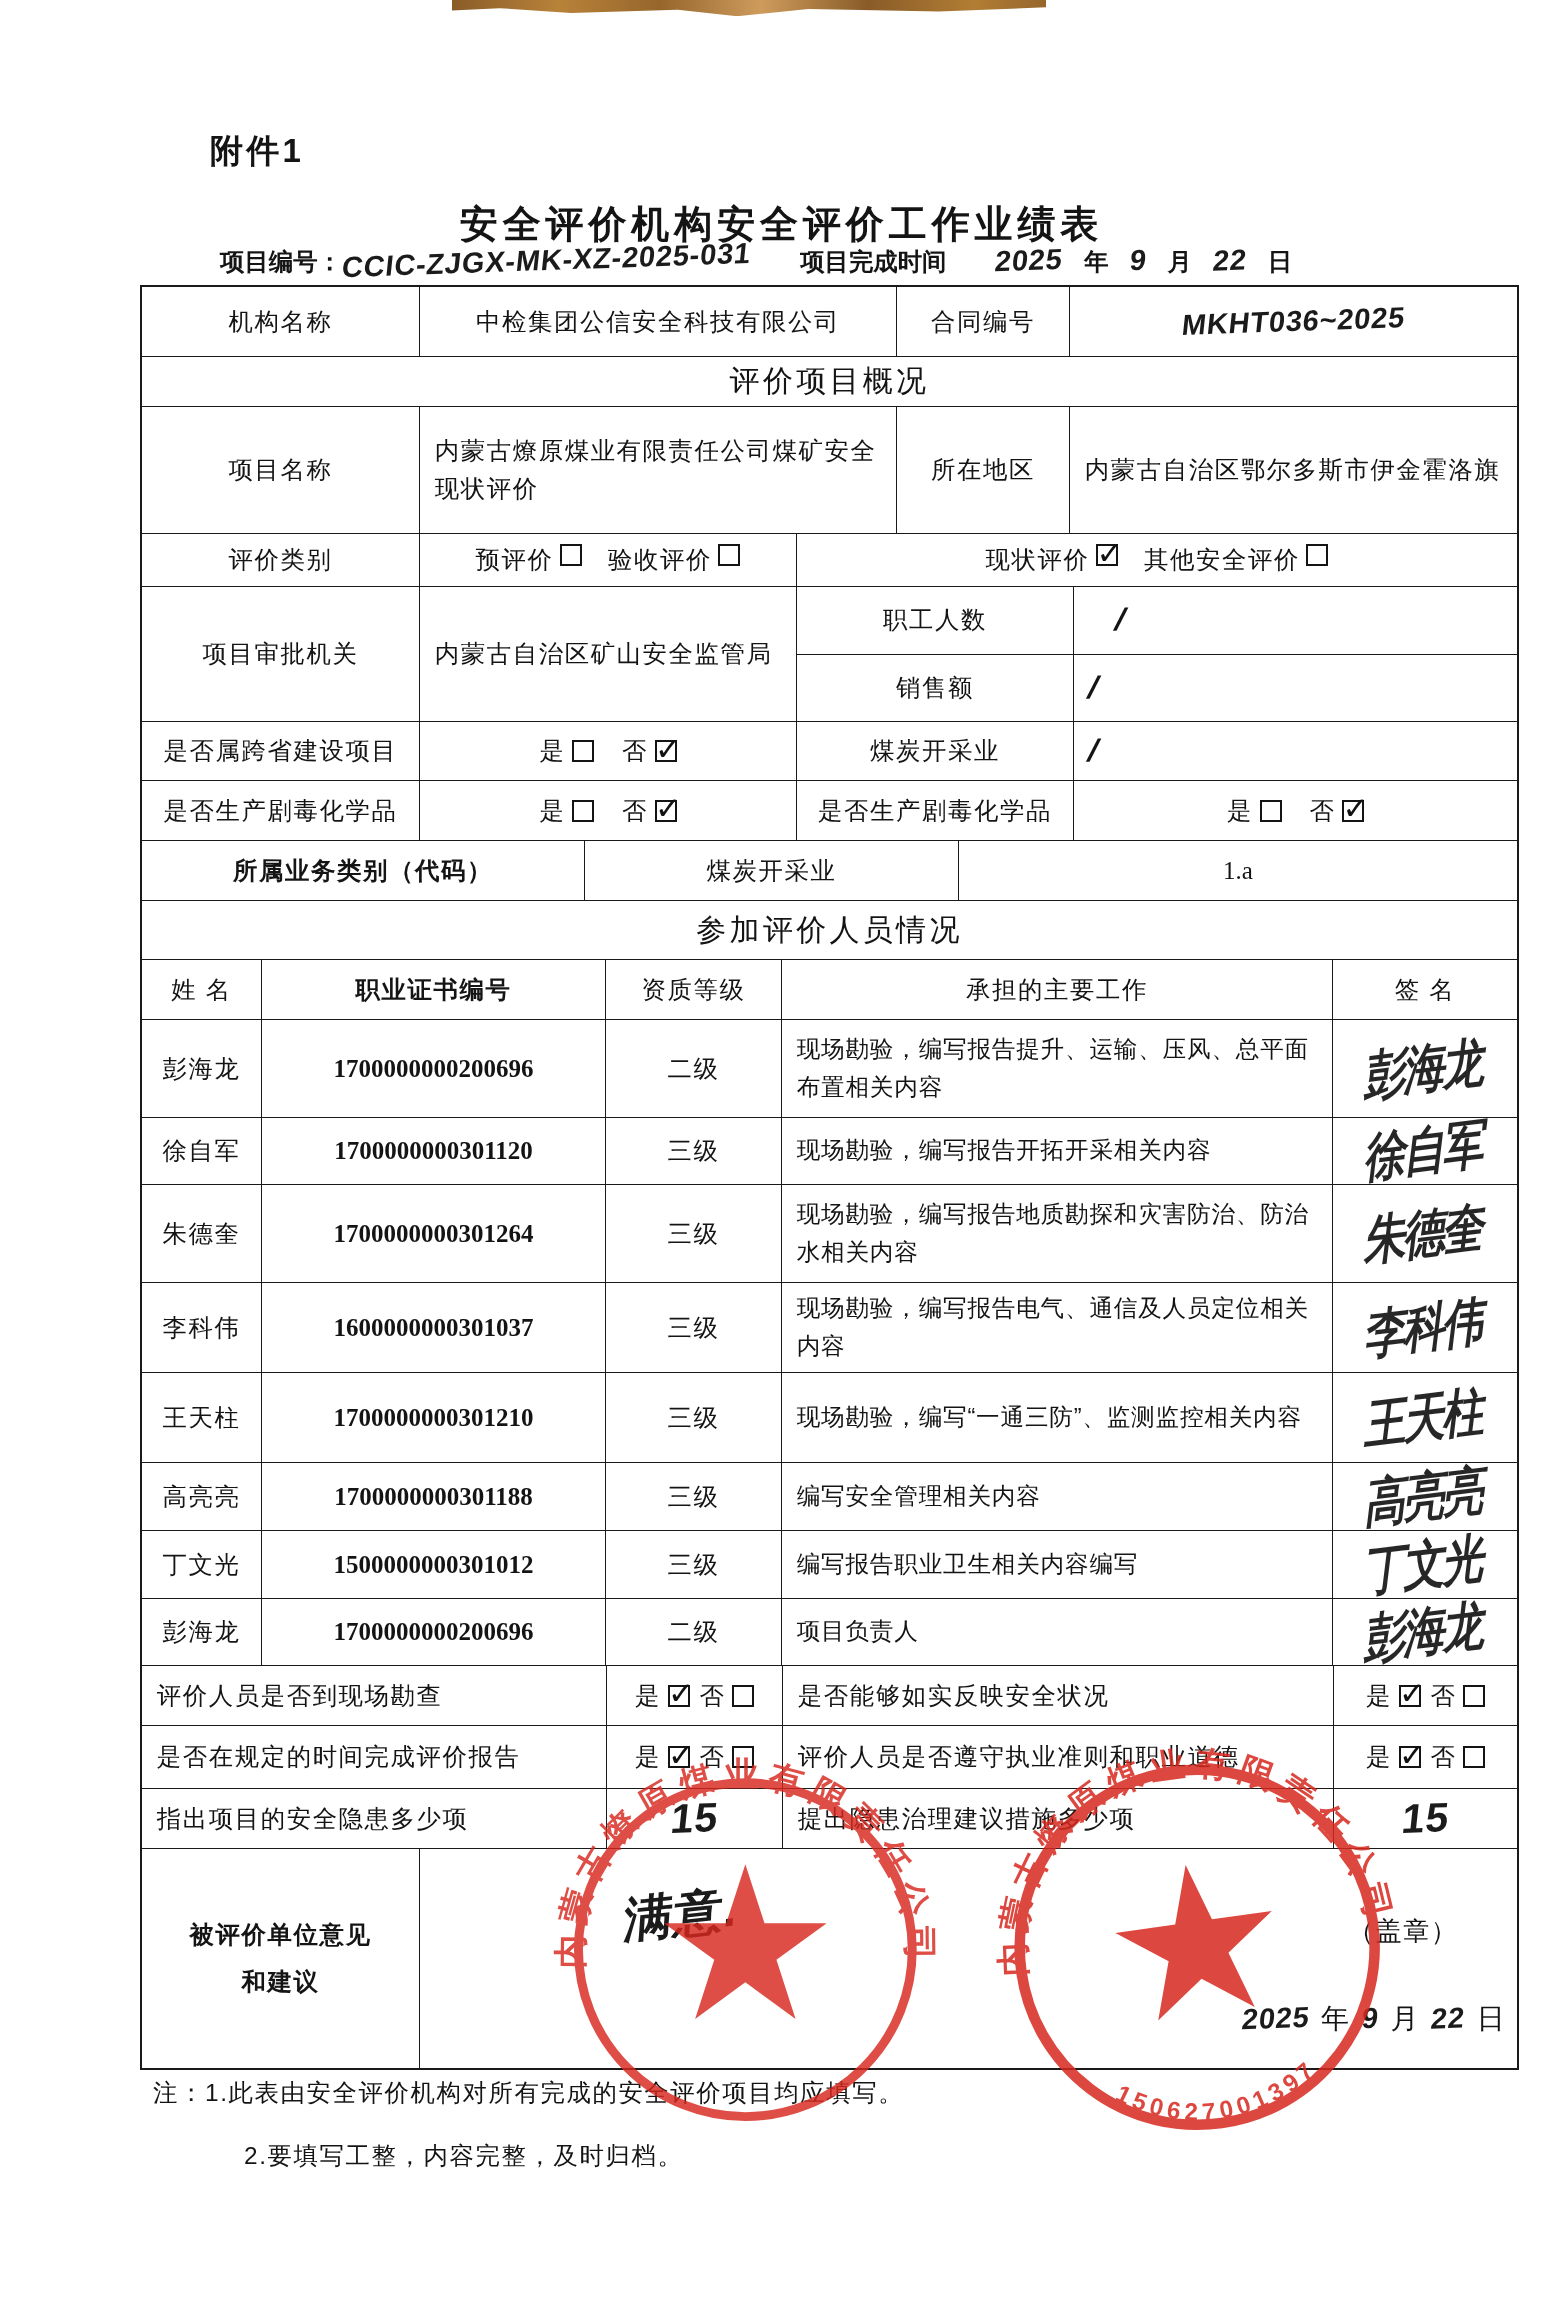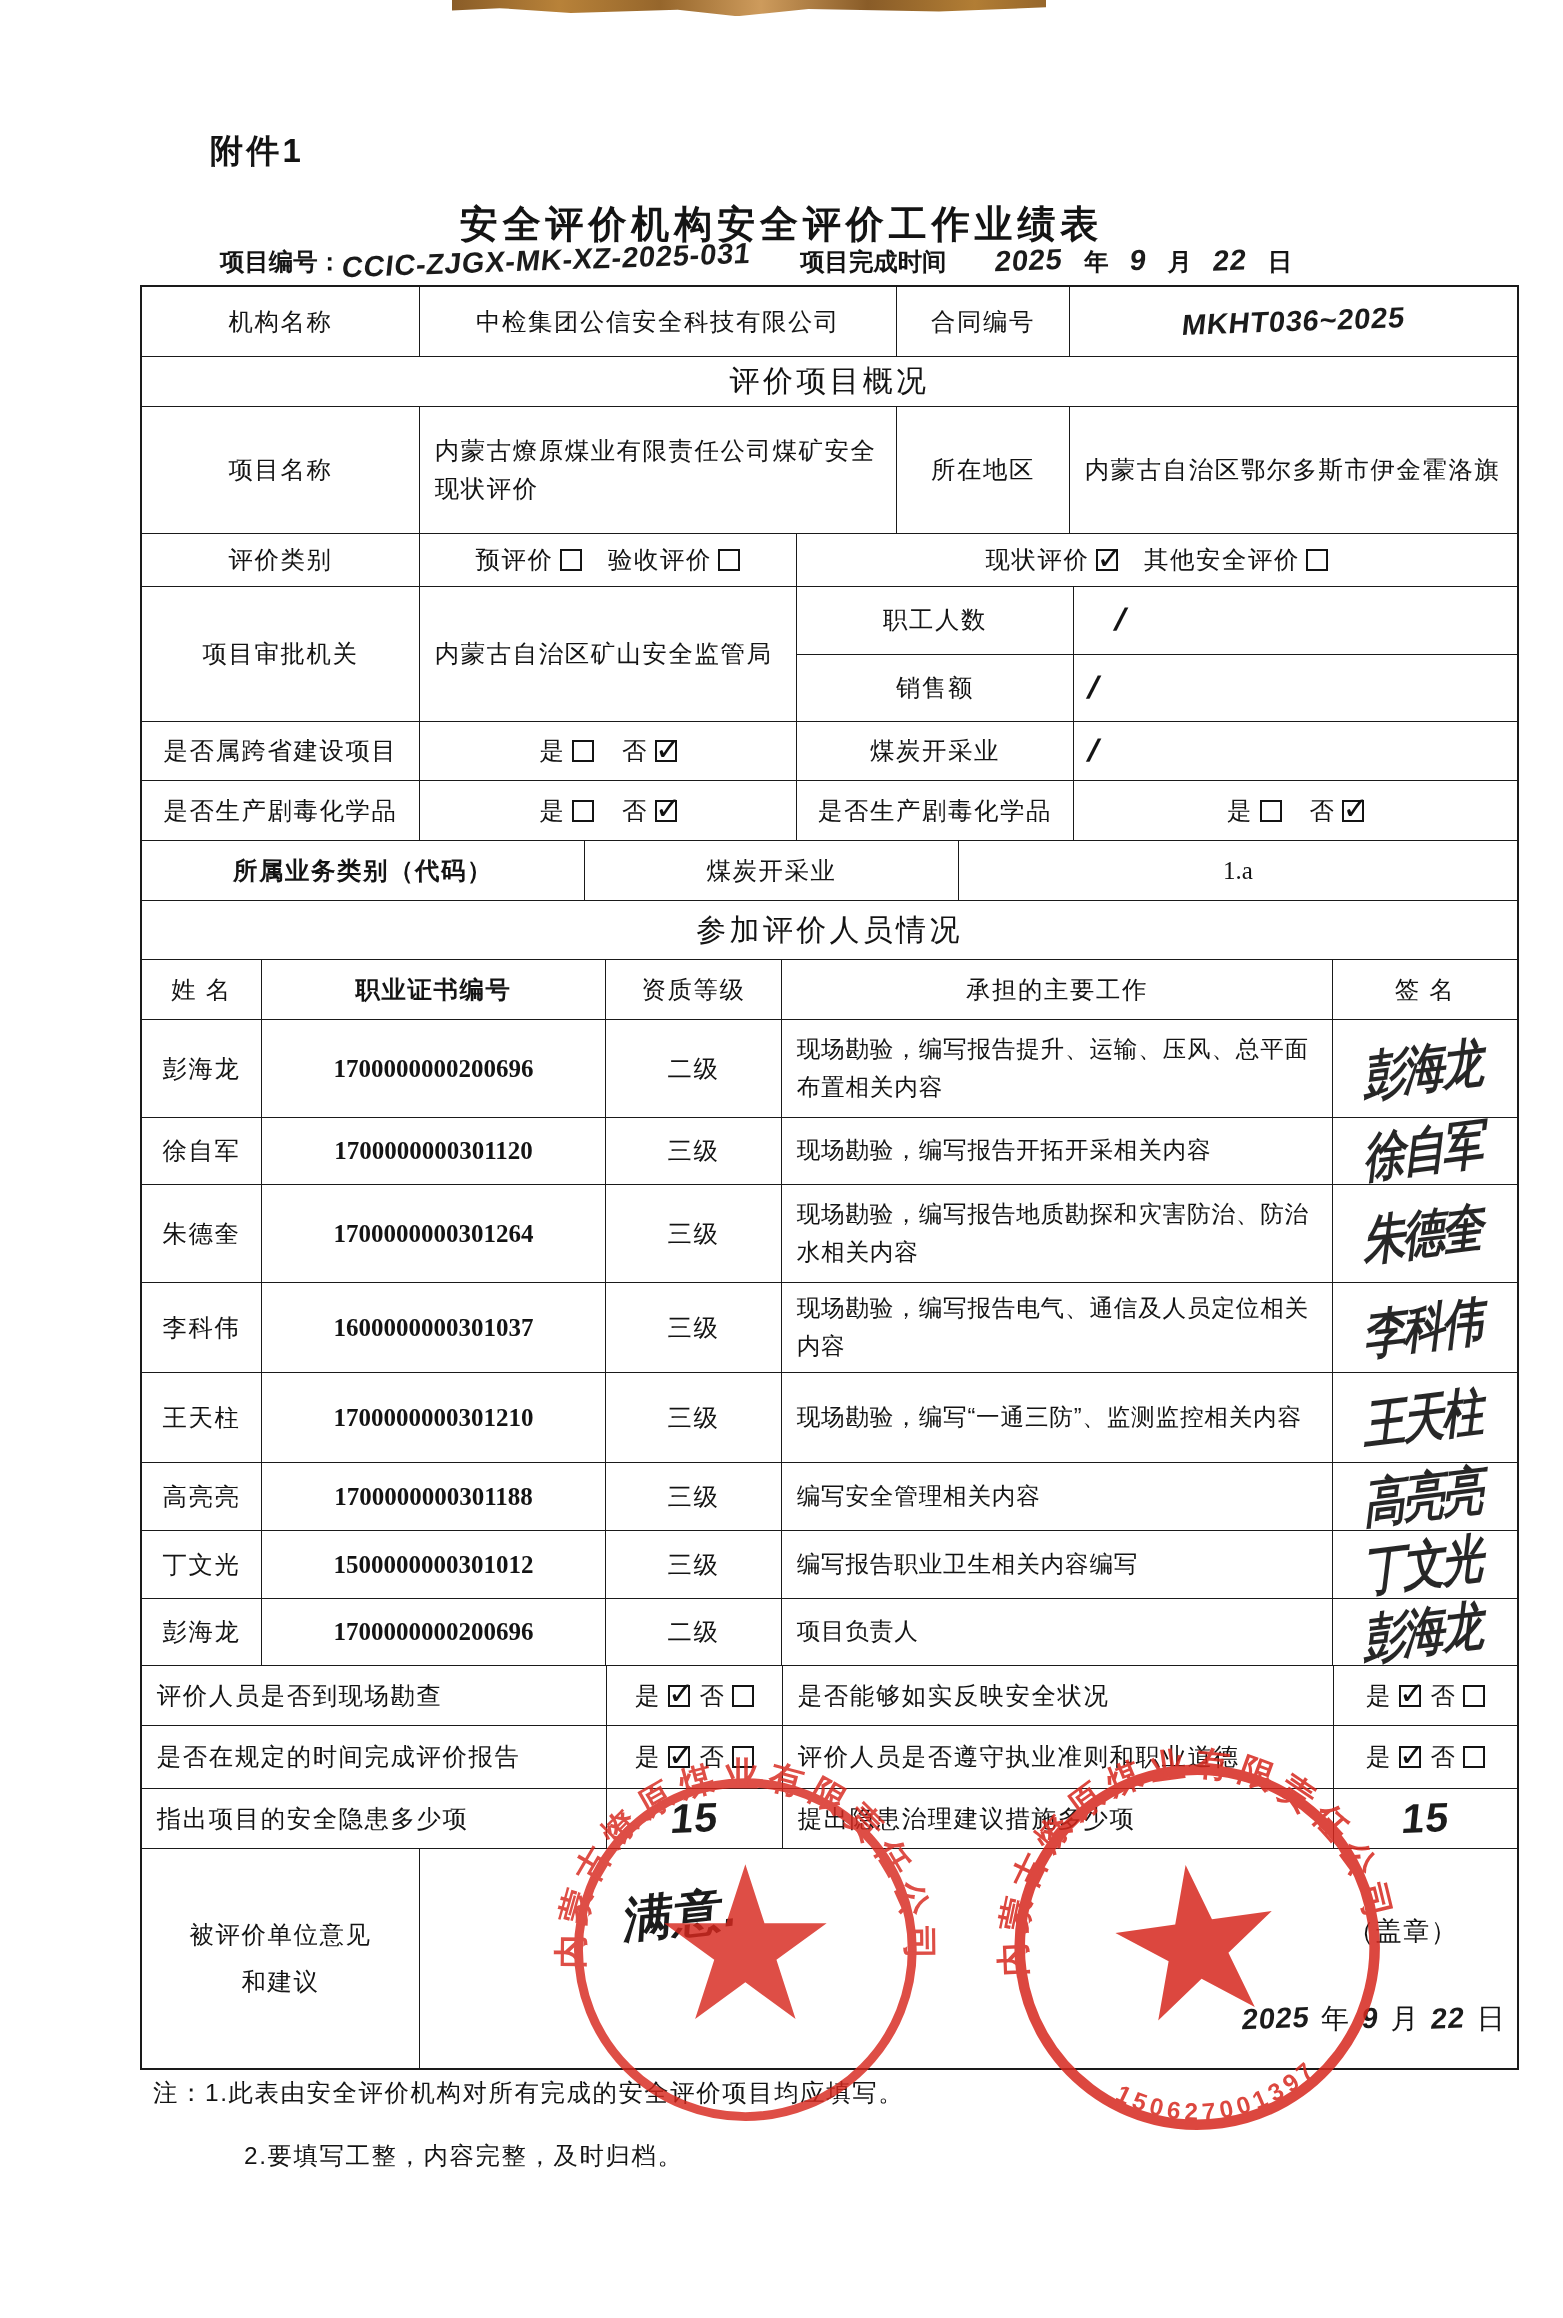--- a/index.html
+++ b/index.html
@@ -55,21 +55,21 @@
   .worktxt{font-size:23.6px;letter-spacing:0.8px;line-height:1.6;}
   .h86{height:70px;}.h61{height:50px;}.h156{height:127px;}.h65{height:53px;}.h166{height:135px;}
   .h73{height:59px;}.h74{height:60px;}.h77{height:63px;}.h82{height:67px;}.h83{height:68px;}
   .h110{height:90px;}.h111{height:90px;}.h120{height:98px;}.h269{height:219px;}
 
   
   .cb{display:inline-block;width:22px;height:22px;border:2.4px solid #141414;box-sizing:border-box;
       margin-left:6.5px;position:relative;vertical-align:-3.3px;flex:none;}
   .cb[data-checked="true"]::after{
       content:"✓";position:absolute;left:-1.6px;top:-11.4px;font-size:31px;font-weight:bold;color:#111;}
-  .cbitem{display:flex;align-items:center;margin:0 13px;white-space:nowrap;}
+  .cbitem{display:flex;align-items:flex-start;margin:0 13px;white-space:nowrap;}
   .yn{display:flex;align-items:center;white-space:nowrap;}
   .yn .no-lbl{margin-left:28px;}
 
   .num15{font-size:41px;}
 
   .opinion-val{position:absolute;left:204px;top:33px;font-size:49px;}
   .seal-label{position:absolute;left:928px;top:65px;font-size:26px;letter-spacing:1.6px;}
   .op-date{position:absolute;left:822px;top:151px;font-size:28px;white-space:nowrap;display:flex;align-items:baseline;gap:11.4px;}
 
   .notes{position:absolute;left:153px;top:2081px;font-size:24.4px;letter-spacing:1.6px;line-height:1.0;}
@@ -339,21 +339,21 @@
     <div class="cell w216">
         <span class="hw num15">15</span>
       </div>
     <div class="cell w677 left">提出隐患治理建议措施多少项</div>
     <div class="cell grow">
         <span class="hw num15">15</span>
       </div>
   </div>
 
   <div class="row h269">
-    <div class="cell w341 col" style="justify-content:center;align-items:center;display:flex;flex-direction:column;line-height:1.9;">
+    <div class="cell w341 col" style="justify-content:center;align-items:center;display:flex;flex-direction:column;line-height:1.9;font-weight:bold;">
       <span>被评价单位意见</span>
       <span>和建议</span>
     </div>
     <div class="cell grow" style="position:relative;justify-content:flex-start;">
       <span class="opinion-val hw" style="transform:rotate(-6deg) skewX(-10deg);">满意.</span>
       <span class="seal-label">（盖章）</span>
       <span class="op-date">
         <span class="hw hw-big">2025</span>
         <span>年</span>
         <span class="hw hw-big">9</span>

